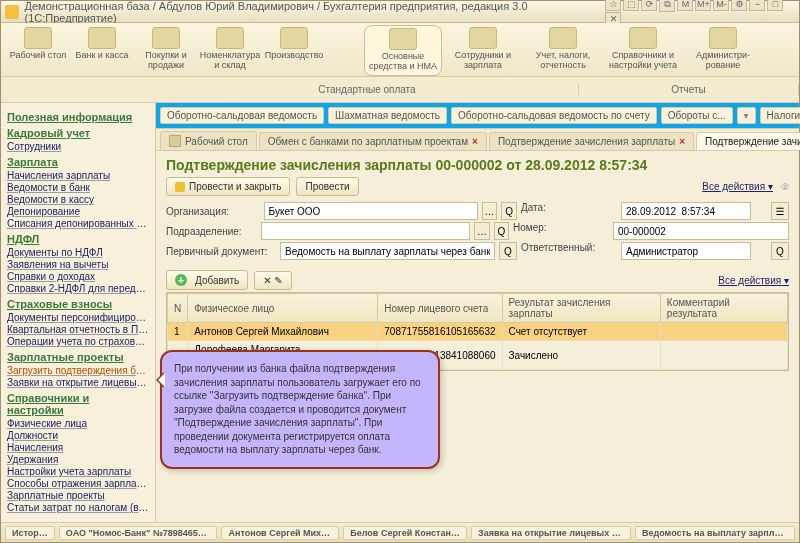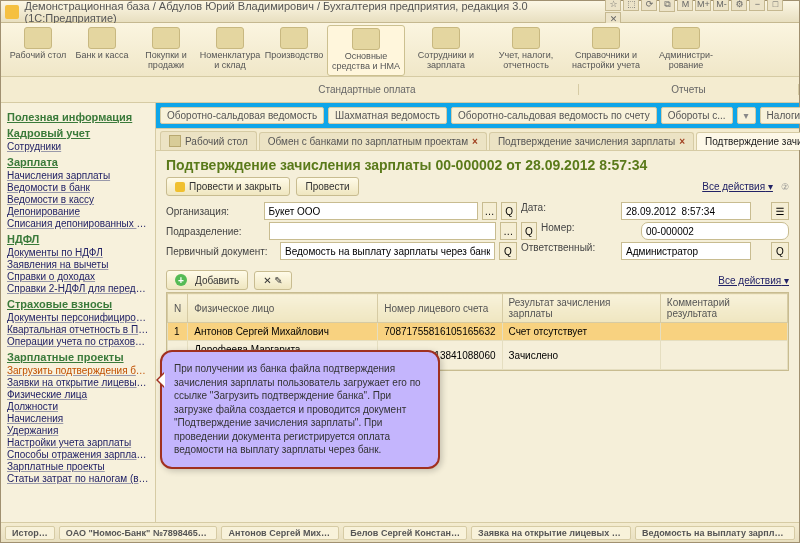--- a/index.html
+++ b/index.html
@@ -6,21 +6,21 @@
   body { margin:0; font-family: Arial, sans-serif; font-size:11px; background:#e0d8c0; overflow:hidden; width:800px; height:543px; }
   .window { width:800px; height:543px; background:#f5efd9; display:flex; flex-direction:column; border:1px solid #a09070; }
   .titlebar { height:22px; background:linear-gradient(#fcf7e5,#e8dfc0); display:flex; align-items:center; padding:0 4px; font-size:11px; color:#555; border-bottom:1px solid #c5b890; }
   .titlebar .win-icon { width:14px; height:14px; background:#f5c040; border-radius:2px; margin-right:6px; }
   .titlebar .spacer { flex:1; }
   .win-btn { width:16px; height:14px; margin-left:2px; background:#ece3c8; border:1px solid #c5b890; display:inline-flex; align-items:center; justify-content:center; font-size:9px; color:#666; cursor:pointer;}
   .toolbar { height:54px; background:linear-gradient(#fbf5e0,#f0e7c8); display:flex; padding:2px 6px 0 6px; gap:2px; border-bottom:1px solid #d6cba4; }
   .tool { width:62px; display:flex; flex-direction:column; align-items:center; text-align:center; font-size:9px; line-height:1.1; color:#555; cursor:pointer; padding-top:2px;}
   .tool.wide { width:78px; }
   .tool .ticon { width:28px; height:22px; background:#e4d6a0; border:1px solid #c8b880; border-radius:3px; margin-bottom:2px;}
-  .tool.sel { background:#fff6dc; border:1px solid #ccc090; border-radius:3px; }
+  .tool.sel { background:#fff6dc; border:1px solid #ccc090; border-radius:8px;margin-left:37px; }
   .report-bar { height:26px; background:#f4ecd0; display:flex; align-items:center; border-bottom:1px solid #d6cba4; }
   .report-section { flex:1; text-align:center; font-size:10px; color:#666; border-right:1px solid #d6cba4;}
   .report-row { display:flex; align-items:center; height:26px; background:#0ea5e9; border-bottom:1px solid #d6cba4; padding:0 4px; }
   .chip { padding:2px 6px; background:#f8f2da; border:1px solid #d6cba4; border-radius:2px; font-size:10px; color:#555; margin-right:4px; cursor:pointer; white-space:nowrap;}
   .chip.dd::after { content:" ▾"; color:#888;}
   .chip.end { margin-left:auto; }
   .main { flex:1; display:flex; min-height:0; }
   .sidebar { width:155px; background:#f7f1dc; border-right:1px solid #d6cba4; padding:4px 6px; overflow:hidden; }
   .side-group-title { font-size:11px; color:#4a6; text-decoration:underline; margin:4px 0 2px 0; font-weight:bold; color:#3a7a3a;}
   .sidebar a { display:block; font-size:10px; color:#226; text-decoration:underline; text-decoration-color:#99a; margin:1px 0; white-space:nowrap; overflow:hidden; text-overflow:ellipsis; cursor:pointer;}
@@ -137,20 +137,21 @@
         <a>Заявления на вычеты</a>
         <a>Справки о доходах</a>
         <a>Справки 2-НДФЛ для передачи в нало...</a>
         <div class="side-group-title">Страховые взносы</div>
         <a>Документы персонифицированного уч...</a>
         <a>Квартальная отчетность в ПФР</a>
         <a>Операции учета по страховым взносам</a>
         <div class="side-group-title">Зарплатные проекты</div>
         <a class="highlight">Загрузить подтверждения банка</a>
         <a>Заявки на открытие лицевых счетов</a>
+        <div class="side-group-title">Справочники и настройки</div>
         <a>Физические лица</a>
         <a>Должности</a>
         <a>Начисления</a>
         <a>Удержания</a>
         <a>Настройки учета зарплаты</a>
         <a>Способы отражения зарплаты в бух. уч...</a>
         <a>Зарплатные проекты</a>
         <a>Статьи затрат по налогам (взносам) с ...</a>
       </div>
 
@@ -204,21 +205,21 @@
             <span class="sel-btn">☰</span>
           </div>
         </div>
         <div class="form-row">
           <label>Подразделение:</label>
           <input class="picker" value="" style="">
           <span class="sel-btn">…</span>
           <span class="sel-btn">Q</span>
           <div class="right-cell">
             <label>Номер:</label>
-            <input style="width: 148px; border-radius: 7px;" value="00-000002">
+            <input style="width: 176px;" value="00-000002">
           </div>
         </div>
         <div class="form-row">
           <label>Первичный документ:</label>
           <input class="full-input" style="width: 250px;" value="Ведомость на выплату зарплаты через банк 00-000000001 от 05.09.2012 14:26:34">
           <span class="sel-btn">Q</span>
           <div class="right-cell">
             <label>Ответственный:</label>
             <input style="width: 130px;" value="Администратор">
             <span class="sel-btn">Q</span>

